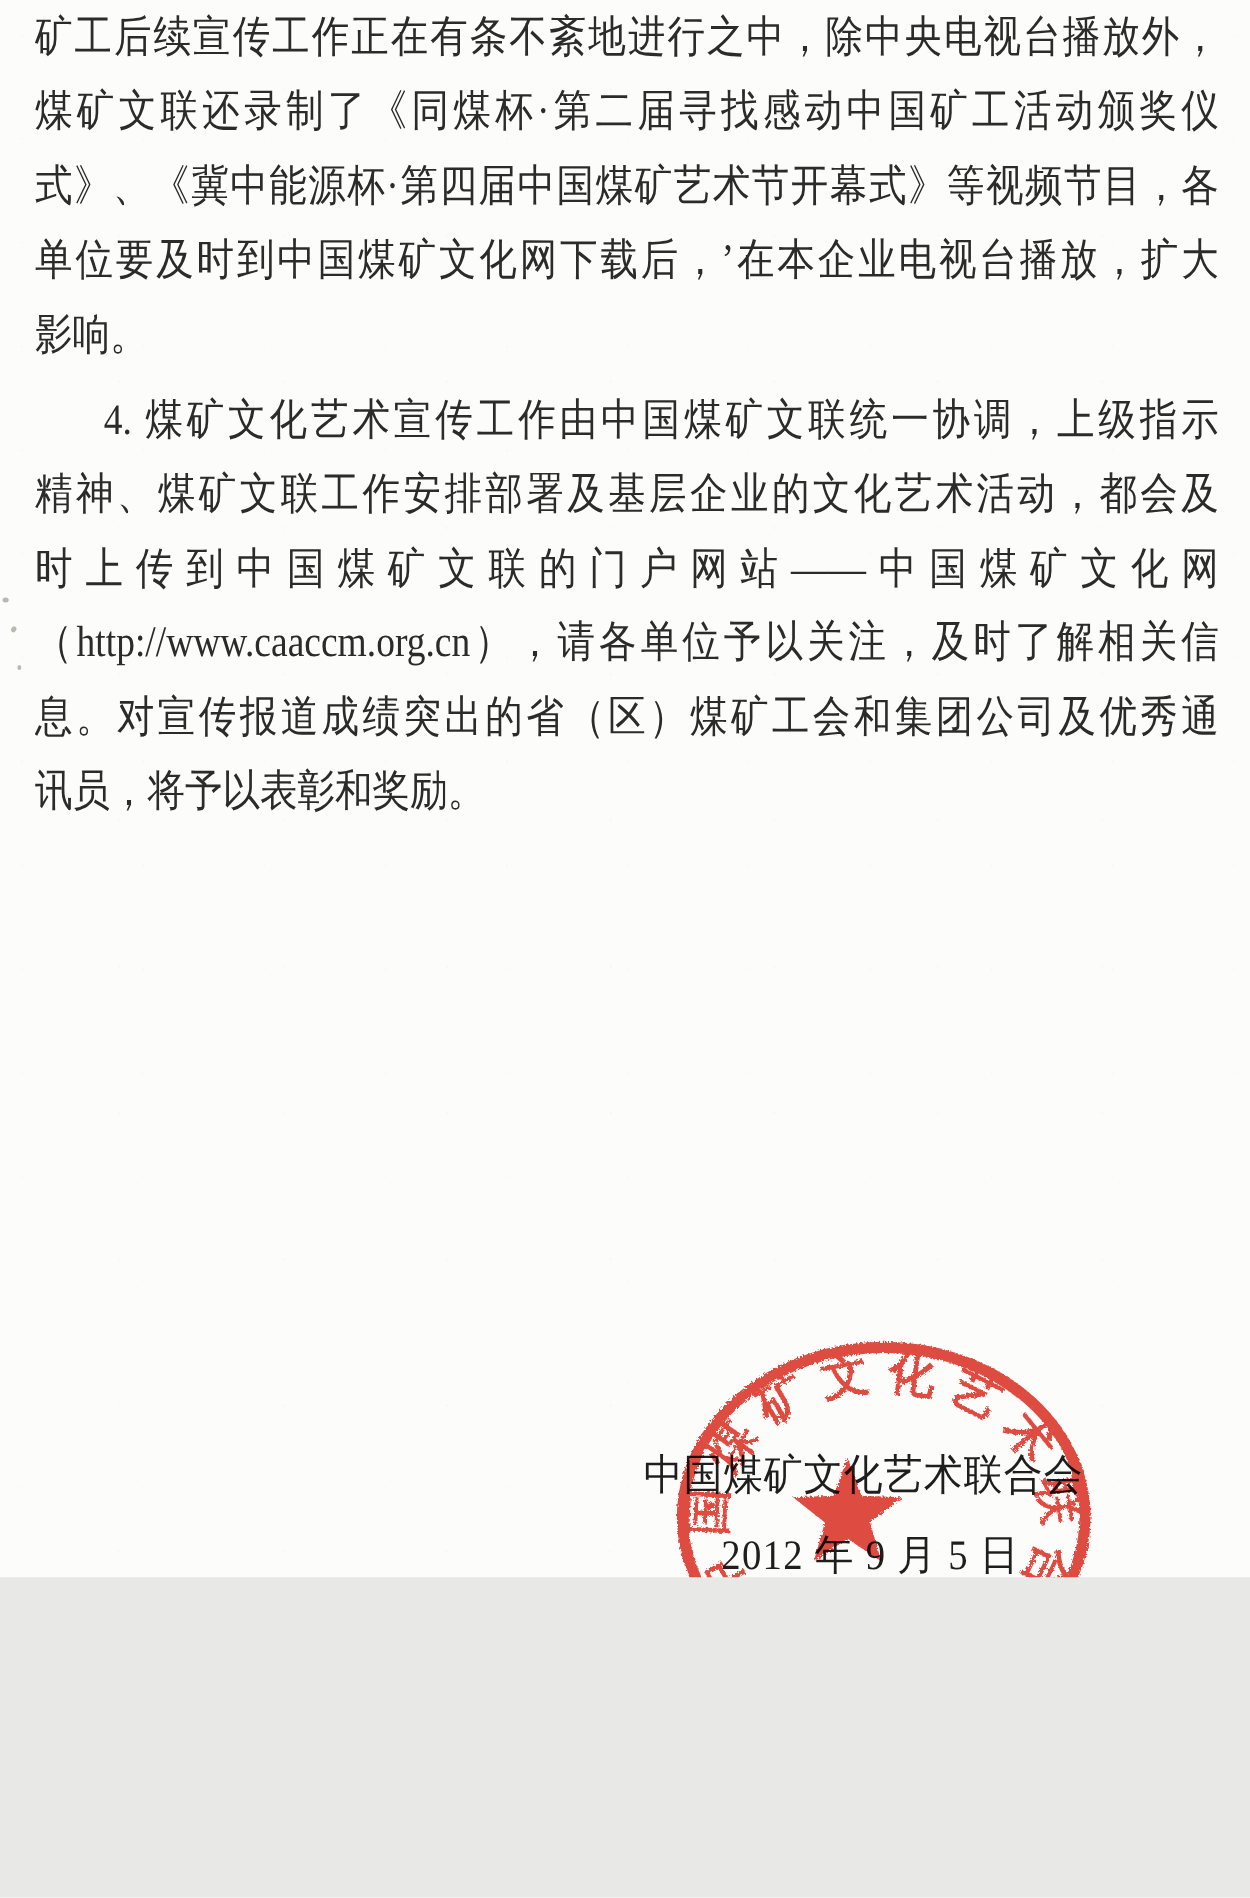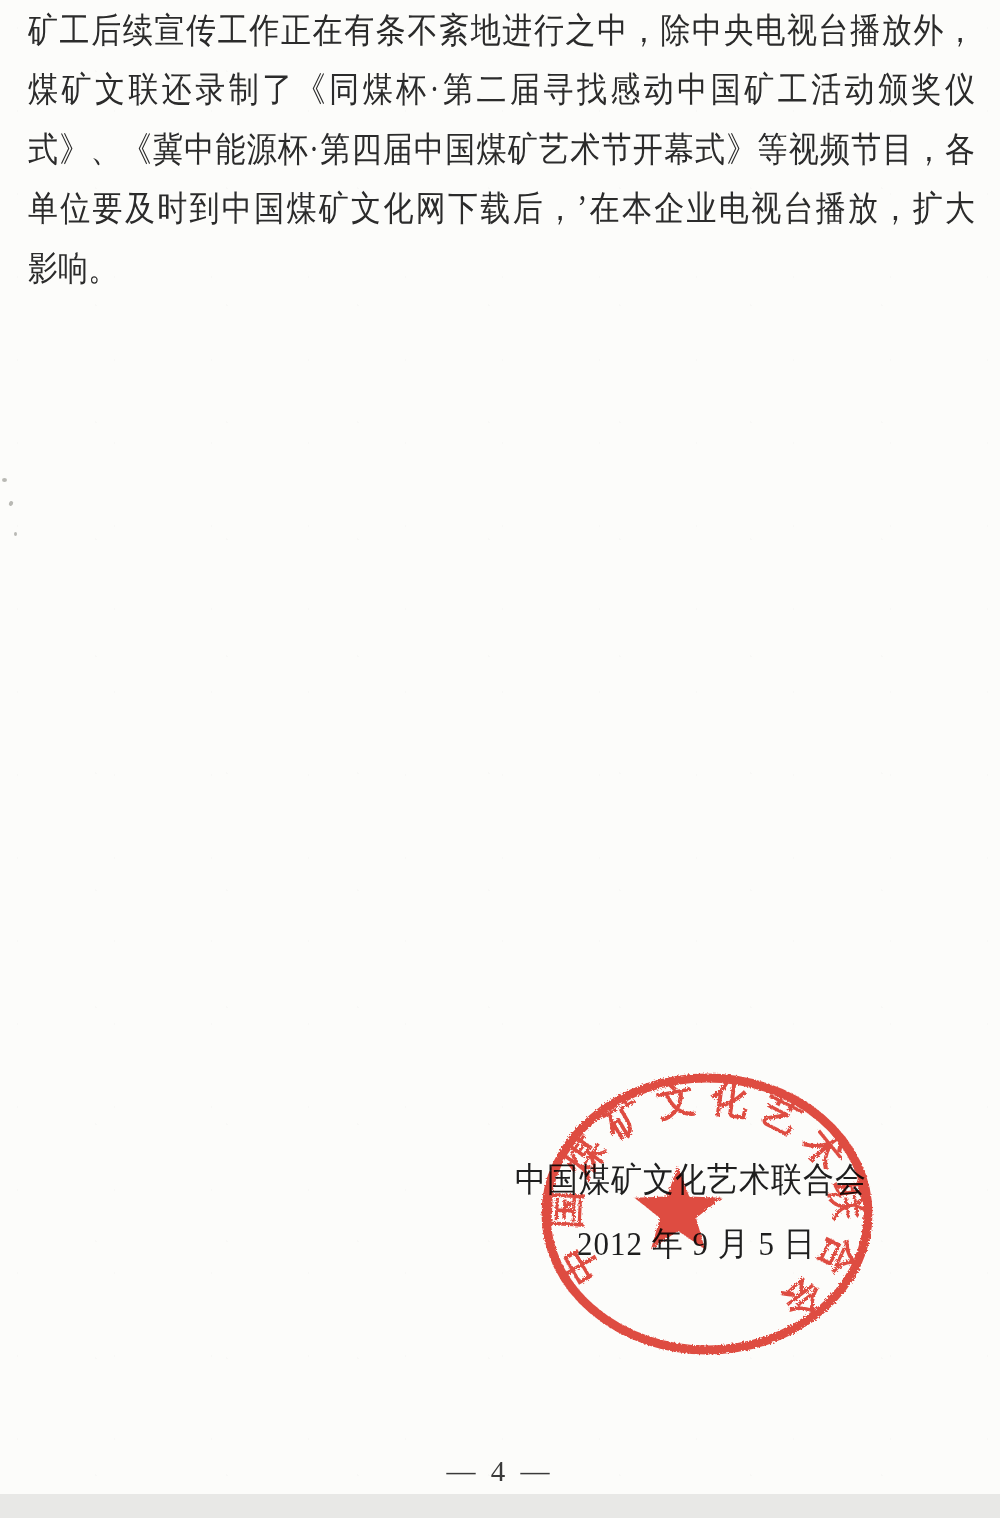--- a/index.html
+++ b/index.html
@@ -1,18 +1,18 @@
 <!DOCTYPE html>
 <html><head>
 <meta charset="utf-8">
 <style>
   html,body{margin:0;padding:0;background:#e8e8e6;}
   .page{
     position:relative;
-    width:1000px;height:1494px;
+    width:1000px;height:1262px;
     margin:0 auto;
     background:#fcfcfa;
     background-image:
       radial-gradient(circle at 18% 34%, rgba(0,0,0,0.015) 0 1px, transparent 1px),
       radial-gradient(circle at 73% 61%, rgba(0,0,0,0.015) 0 1px, transparent 1px);
     background-size:97px 83px, 131px 117px;
     overflow:hidden;
     font-family:"Liberation Serif","DejaVu Serif",serif;
     color:#2b2b2b;
   }
@@ -91,20 +91,28 @@
 
     <div class="para p1">
       <div class="line">矿工后续宣传工作正在有条不紊地进行之中，除中央电视台播放外，</div>
       <div class="line">煤矿文联还录制了《同煤杯·第二届寻找感动中国矿工活动颁奖仪</div>
       <div class="line">式》、《冀中能源杯·第四届中国煤矿艺术节开幕式》等视频节目，各</div>
       <div class="line">单位要及时到中国煤矿文化网下载后，’在本企业电视台播放，扩大</div>
       <div class="line para-last">影响。</div>
     </div>
 
 
+    <div class="para p3">
+      <div class="line indent">4. 煤矿文化艺术宣传工作由中国煤矿文联统一协调，上级指示</div>
+      <div class="line">精神、煤矿文联工作安排部署及基层企业的文化艺术活动，都会及</div>
+      <div class="line">时上传到中国煤矿文联的门户网站——中国煤矿文化网</div>
+      <div class="line">（http://www.caaccm.org.cn），请各单位予以关注，及时了解相关信</div>
+      <div class="line">息。对宣传报道成绩突出的省（区）煤矿工会和集团公司及优秀通</div>
+      <div class="line para-last">讯员，将予以表彰和奖励。</div>
+    </div>
 
   </div>
 
   <div class="signature">中国煤矿文化艺术联合会</div>
   <div class="sig-date">2012 年 9 月 5 日</div>
 
   <svg class="stamp" width="360" height="300" viewBox="0 0 360 300" xmlns="http://www.w3.org/2000/svg">
     <defs>
       <filter id="inkrough" x="-10%" y="-10%" width="120%" height="120%">
         <feTurbulence type="fractalNoise" baseFrequency="0.55" numOctaves="2" result="n"></feTurbulence>

